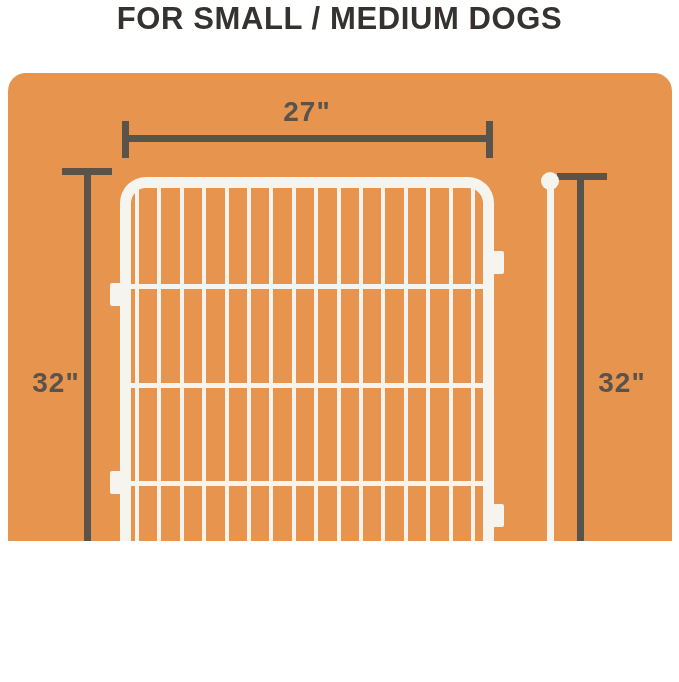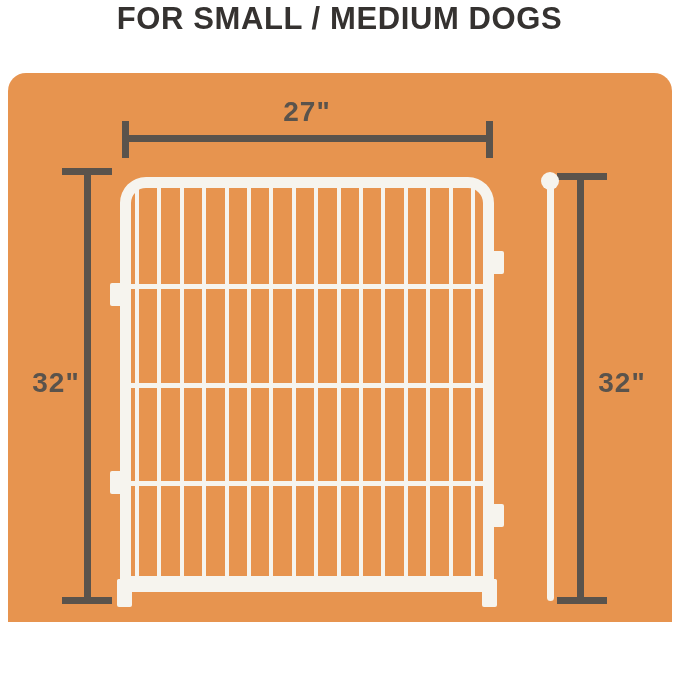--- a/index.html
+++ b/index.html
@@ -1,17 +1,17 @@
 <!DOCTYPE html>
 <html style="--page-bg: #FFFFFF; --panel-orange: #E7944F; --dimension-gray: #5A534C; --title-color: #353230; --fence-white: #F6F4EE;"><head>
 <meta charset="utf-8">
 <style>
   html,body{margin:0;padding:0;background:#fff;}
   .canvas{
-    position:relative;width:679px;height:622px;overflow:hidden;
+    position:relative;width:679px;height:541px;overflow:hidden;
     background:var(--page-bg,#ffffff);
     font-family:"Liberation Sans","DejaVu Sans",sans-serif;
   }
   
   .title{
     position:absolute;left:0;top:1px;width:100%;margin:0;
     text-align:center;font-size:31px;font-weight:800;letter-spacing:.6px;
     color:var(--title-color,#353230);
   }
   

